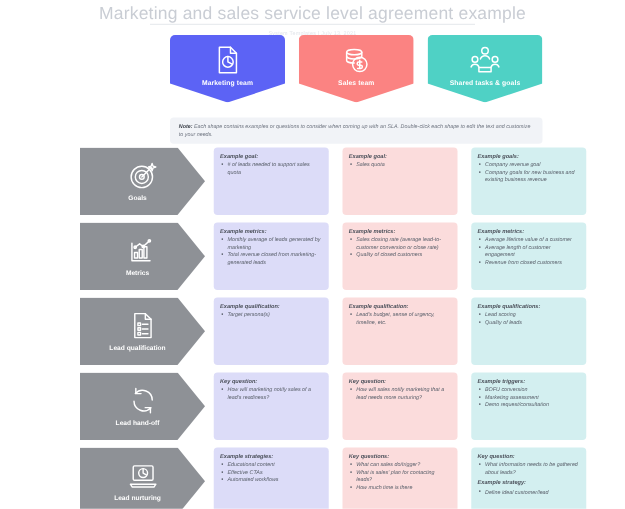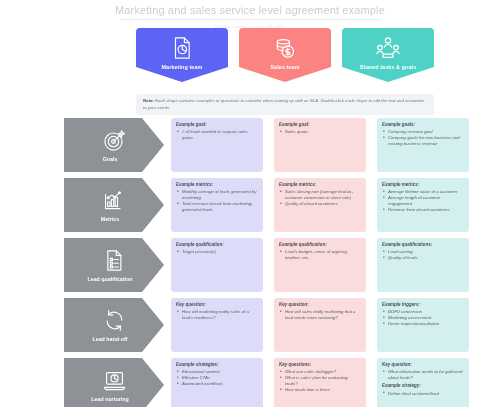--- a/index.html
+++ b/index.html
@@ -7,21 +7,21 @@
     width: 500px; height: 407px;
     background: #ffffff;
     font-family: "Liberation Sans", sans-serif;
     overflow: hidden;
   }
   .page { position: relative; width: 500px; height: 407px; background:#fff; }
 
   
   .doc-header { padding-top: 4px; text-align: center; }
   .doc-title {
-    font-size: 11px; color: #c9cdd4; letter-spacing: .15px;
+    font-size: 14px; color: #c9cdd4; letter-spacing: .15px;
     font-weight: 400; line-height: 12px;
   }
   .title-rule {
     width: 260px; height: 1px; background: #e9ecef;
     margin: 3px auto 0;
   }
   .doc-sub {
     font-size: 4.3px; color: #e2e5ea; letter-spacing: .2px;
     line-height: 9px; margin-top: 2px;
   }

